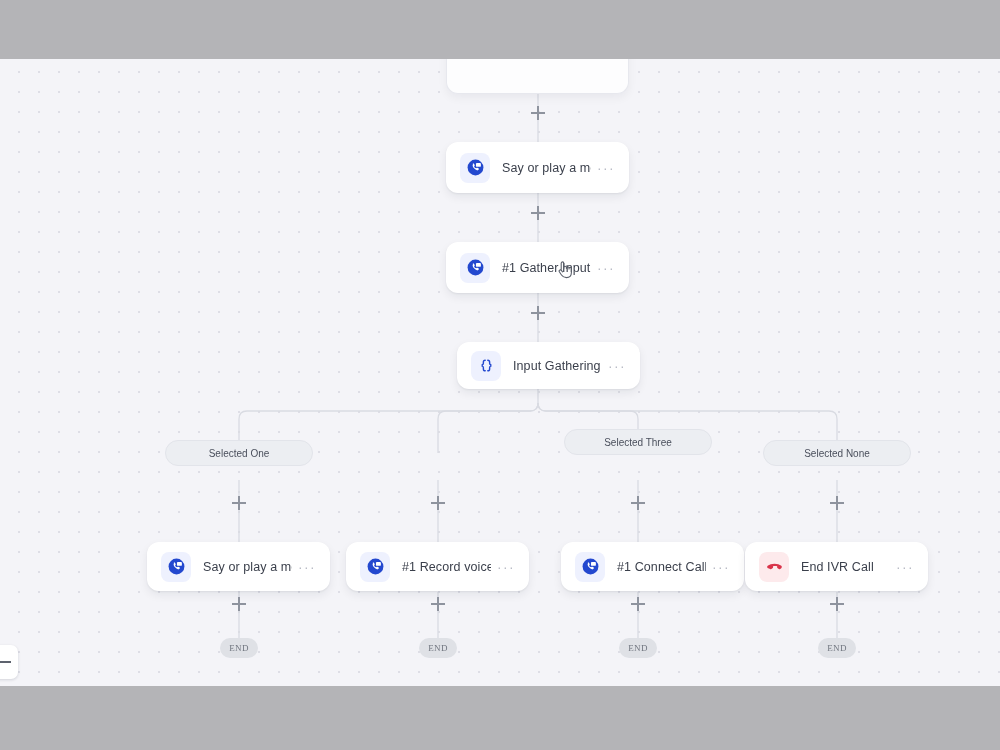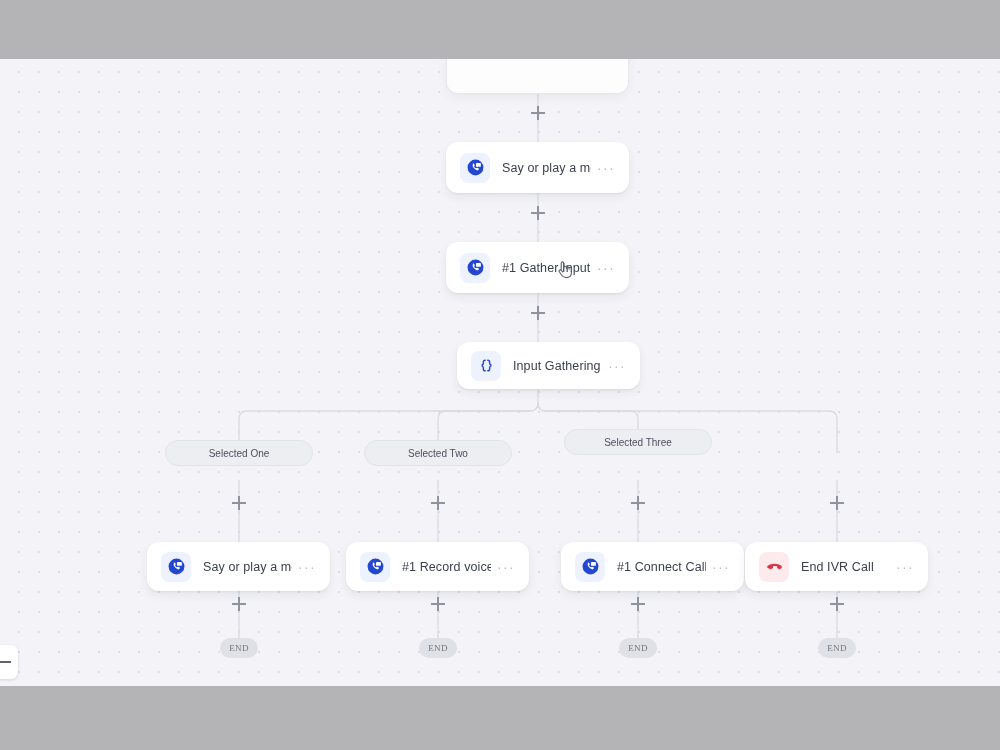--- a/index.html
+++ b/index.html
@@ -235,25 +235,25 @@
           <path d="M13.8 4.5c2 0 2.6 1 2.6 2.6v1.8c0 1.3.5 1.9 1.6 2.1v1.9c-1.1.2-1.6.8-1.6 2.1v1.8c0 1.6-.6 2.7-2.6 2.7" fill="none" stroke="#2348cf" stroke-width="2" stroke-linecap="round"></path>
         </svg>
       </span>
       <span class="label">Input Gathering</span>
       <span class="dots">···</span>
     </div>
 
     <div class="branch-pill" style="left:165px; top:381px; width:148px;">
       <span>Selected One</span>
     </div>
-    <div class="branch-pill" style="left:364px; top:381px; width:148px;">
-      <span>Selected Two</span>
-    </div>
     <div class="branch-pill" style="left:564px; top:370px; width:148px;">
       <span>Selected Three</span>
+    </div>
+    <div class="branch-pill" style="left:763px; top:381px; width:148px;">
+      <span>Selected None</span>
     </div>
 
     <div class="plus" style="left:232px; top:437px;"></div>
     <div class="plus" style="left:431px; top:437px;"></div>
     <div class="plus" style="left:631px; top:437px;"></div>
     <div class="plus" style="left:830px; top:437px;"></div>
 
     <div class="node" style="left:147px; top:483px; width:183px; height:49px;">
       <span class="ico">
         <svg width="19" height="19" viewBox="0 0 24 24">

